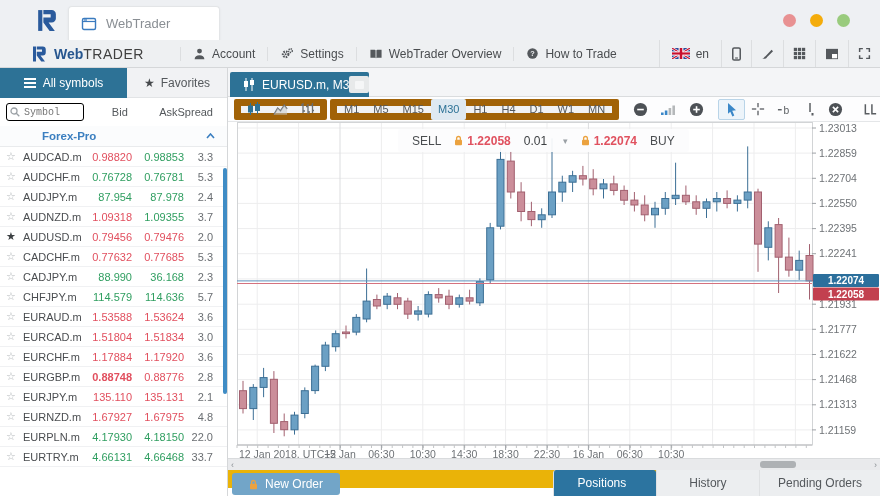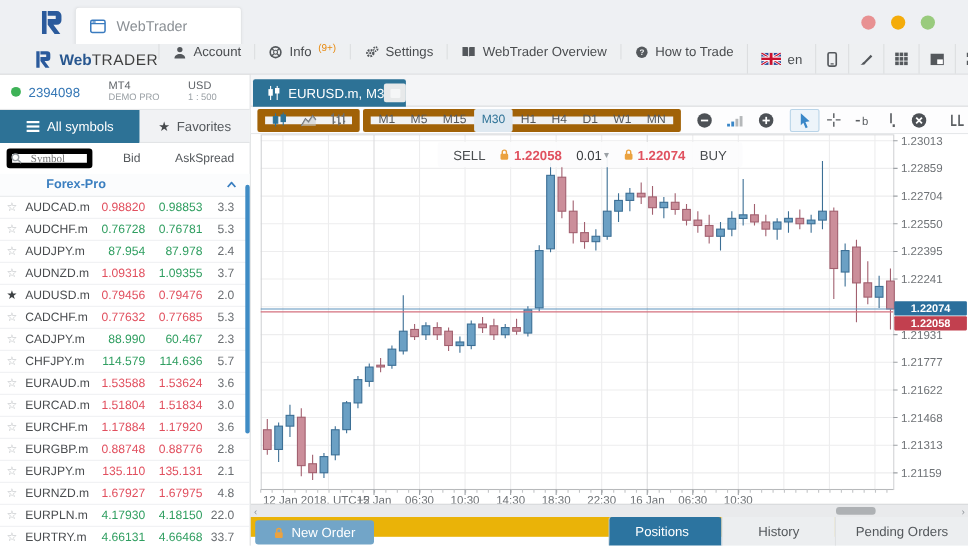--- a/index.html
+++ b/index.html
@@ -34,22 +34,22 @@
   #acct-id{color:#3577b5;font-size:12px;}
   .acct-stack{line-height:1.1;margin-left:26px;}
   .acct-stack .t{font-size:10px;color:#5f6368;}
   .acct-stack .s{font-size:8.5px;color:#9aa0a5;}
   #sym-tabs{height:30px;display:flex;font-size:12px;}
   #tab-all{width:127px;background:#2d7296;color:#fff;display:flex;align-items:center;justify-content:center;gap:7px;}
   #tab-fav{flex:1;background:#f1f2f4;color:#54585c;display:flex;align-items:center;justify-content:center;gap:6px;border-bottom:1px solid #e2e4e6;}
   #tab-fav .fav-star{color:#46494c;font-size:12px;}
   #filter-row{height:28px;display:flex;align-items:center;padding:0 6px;font-size:11px;color:#54585c;}
   #search-box{position:relative;width:78px;}
-  #search-box input{width:78px;height:18px;border:5px solid #000000;border-radius:3px;
-    font-size:10px;padding:0 2px 0 17px;color:#555;outline:none;font-family:Liberation Serif, serif;}
+  #search-box input{width:78px;height:18px;border:1px solid #000000;border-radius:3px;
+    font-size:10px;padding:0 2px 0 17px;color:#555;outline:none;font-family:Liberation Mono, monospace;}
   #search-box .sic{position:absolute;left:4px;top:4px;}
   .colh{text-align:right;}
   #col-bid{width:44px;} #col-ask{width:50px;} #col-spread{flex:1;padding-right:8px;}
   #group-row{height:21px;background:#fbfcfd;border-bottom:1px solid #e9ebed;display:flex;
     align-items:center;padding:0 12px 0 42px;color:#3b7fc0;font-size:11.5px;font-weight:bold;}
   #group-row .chev{margin-left:auto;display:flex;}
   .sym-row{height:20px;display:flex;align-items:center;font-size:11px;border-bottom:1px solid #f0f1f3;padding:0 6px;}
   .sym-row .star{width:17px;color:#b6babd;font-size:11px;}
   .sym-row .star.on{color:#3c4043;}
   .sym-row .sname{width:62px;color:#4a4d50;}
@@ -73,21 +73,21 @@
   .tf.tf-active{background:#dfe9f1;color:#2d7296;border-radius:2px;}
   .tool{padding:0 6px;height:21px;display:flex;align-items:center;}
   .tool.active{background:#edf4fa;border:1px solid #b9d4e8;border-radius:2px;}
   .vsep{width:1px;height:15px;background:#e0e2e4;margin:0 4px;}
   #plot{position:absolute;left:0;top:54px;width:652px;height:336px;}
   #plot text{font-family:"Liberation Sans",sans-serif;}
   
   #order-panel{position:absolute;left:170px;top:61px;height:23px;display:flex;align-items:center;
     gap:13px;background:rgba(252,252,253,.93);border-radius:3px;padding:0 14px;font-size:12px;color:#4a4d50;}
   .op-price{display:flex;align-items:center;gap:4px;font-weight:bold;}
-  .vol{display:flex;align-items:center;gap:2px;color:#3c3f42;}
+  .vol{display:flex;align-items:center;gap:16px;color:#3c3f42;}
   .caret{font-size:9px;color:#9aa0a5;}
   
   #hscroll{position:absolute;left:0;top:390px;width:652px;height:12px;background:#e9eaec;border-top:1px solid #d9dbdd;}
   #hs-handle{position:absolute;left:532px;top:2px;width:36px;height:7px;background:#aeb1b4;border-radius:3px;}
   .hs-arrow{position:absolute;top:1px;font-size:9px;color:#8a8f94;}
   
   #bottombar{position:absolute;left:0;top:402px;width:652px;height:18px;background:#eab308;}
   #new-order{position:absolute;left:4px;top:3px;height:22px;padding:0 17px;background:#72a5c8;
     color:#fff;border-radius:3px;font-size:12px;display:flex;align-items:center;gap:7px;}
   #bottom-tabs{position:absolute;right:0;top:0;height:26px;display:flex;font-size:12px;}
@@ -123,44 +123,28 @@
 </div>
 
 <div id="navbar">
   <div id="brand">
     <svg width="18" height="18" viewBox="0 0 24 24">
         <path fill="#2a5a9c" d="M4 2h4v20H4z"></path>
         <path fill="#2a5a9c" d="M9 2h8a4 4 0 0 1 4 4v4a4 4 0 0 1-4 4h-3l6 8h-5l-6-8V9h7V6H9z"></path>
       </svg>
     <span><span class="b1">Web</span><span class="b2">TRADER</span></span>
   </div>
-  <div id="nav-items" style="display:flex;align-items:flex-start;">
+  <div id="nav-items" style="display:flex;align-items:center;">
       <div class="nav-item">
         <span class="ic">
           <svg width="13" height="13" viewBox="0 0 16 16">
             <path fill="#54585c" d="M8 8a3 3 0 1 0 0-6 3 3 0 0 0 0 6zm-6 7c0-3.3 2.7-5 6-5s6 1.7 6 5z"></path>
           </svg>
         </span>
         <span>Account</span>
-      </div>
-      <div class="nav-item">
-        <span class="ic">
-          <svg width="13" height="13" viewBox="0 0 16 16">
-            <circle cx="8" cy="8" r="6" fill="none" stroke="#54585c" stroke-width="1.8"></circle>
-            <circle cx="8" cy="8" r="2.2" fill="none" stroke="#54585c" stroke-width="1.2"></circle>
-            <g stroke="#54585c" stroke-width="1.6">
-              <line x1="3.2" y1="3.2" x2="6" y2="6"></line>
-              <line x1="12.8" y1="3.2" x2="10" y2="6"></line>
-              <line x1="3.2" y1="12.8" x2="6" y2="10"></line>
-              <line x1="12.8" y1="12.8" x2="10" y2="10"></line>
-            </g>
-          </svg>
-        </span>
-        <span>Info</span>
-        <span class="nav-badge">(9+)</span>
       </div>
       <div class="nav-item">
         <span class="ic">
           <svg width="14" height="13" viewBox="0 0 16 16">
             <circle cx="6.3" cy="9" r="3.4" fill="none" stroke="#54585c" stroke-width="2.6" stroke-dasharray="1.9 1.3"></circle>
             <circle cx="6.3" cy="9" r="1.2" fill="#54585c"></circle>
             <circle cx="12.2" cy="4.5" r="2.2" fill="none" stroke="#54585c" stroke-width="2" stroke-dasharray="1.4 1"></circle>
           </svg>
         </span>
         <span>Settings</span>
@@ -250,32 +234,20 @@
             <g stroke="#54585c" stroke-width="1.8" fill="none">
               <path d="M2 6V2h4M14 6V2h-4M2 10v4h4M14 10v4h-4"></path>
             </g>
           </svg>
         </span>
       </div>
     </div>
 </div>
 
 <div id="sidebar">
-  <div id="acct-row">
-    <span id="status-dot" style="background: rgb(62, 178, 87);"></span>
-    <span id="acct-id">2394098</span>
-    <span class="acct-stack">
-      <div class="t">MT4</div>
-      <div class="s">DEMO PRO</div>
-    </span>
-    <span class="acct-stack">
-      <div class="t">USD</div>
-      <div class="s">1 : 500</div>
-    </span>
-  </div>
   <div id="sym-tabs">
     <div id="tab-all">
       <span class="ic">
         <svg width="12" height="10" viewBox="0 0 12 10">
             <rect y="0" width="12" height="2" fill="#fff"></rect>
             <rect y="4" width="12" height="2" fill="#fff"></rect>
             <rect y="8" width="12" height="2" fill="#fff"></rect>
           </svg>
       </span>
       <span>All symbols</span>
@@ -347,21 +319,21 @@
         <span class="star">☆</span>
         <span class="sname">CADCHF.m</span>
         <span class="bid" style="color: rgb(225, 79, 94);">0.77632</span>
         <span class="ask" style="color: rgb(225, 79, 94);">0.77685</span>
         <span class="spr">5.3</span>
       </div>
       <div class="sym-row">
         <span class="star">☆</span>
         <span class="sname">CADJPY.m</span>
         <span class="bid" style="color: rgb(47, 158, 96);">88.990</span>
-        <span class="ask" style="color: rgb(47, 158, 96);">60.467</span>
+        <span class="ask" style="color: rgb(47, 158, 96);">36.168</span>
         <span class="spr">2.3</span>
       </div>
       <div class="sym-row">
         <span class="star">☆</span>
         <span class="sname">CHFJPY.m</span>
         <span class="bid" style="color: rgb(47, 158, 96);">114.579</span>
         <span class="ask" style="color: rgb(47, 158, 96);">114.636</span>
         <span class="spr">5.7</span>
       </div>
       <div class="sym-row">
@@ -381,21 +353,21 @@
       <div class="sym-row">
         <span class="star">☆</span>
         <span class="sname">EURCHF.m</span>
         <span class="bid" style="color: rgb(225, 79, 94);">1.17884</span>
         <span class="ask" style="color: rgb(225, 79, 94);">1.17920</span>
         <span class="spr">3.6</span>
       </div>
       <div class="sym-row">
         <span class="star">☆</span>
         <span class="sname">EURGBP.m</span>
-        <span class="bid" style="color: rgb(225, 79, 94);">0.88748</span>
+        <span class="bid" style="color: rgb(225, 79, 94); font-weight: bold;">0.88748</span>
         <span class="ask" style="color: rgb(225, 79, 94);">0.88776</span>
         <span class="spr">2.8</span>
       </div>
       <div class="sym-row">
         <span class="star">☆</span>
         <span class="sname">EURJPY.m</span>
         <span class="bid" style="color: rgb(225, 79, 94);">135.110</span>
         <span class="ask" style="color: rgb(225, 79, 94);">135.131</span>
         <span class="spr">2.1</span>
       </div>

